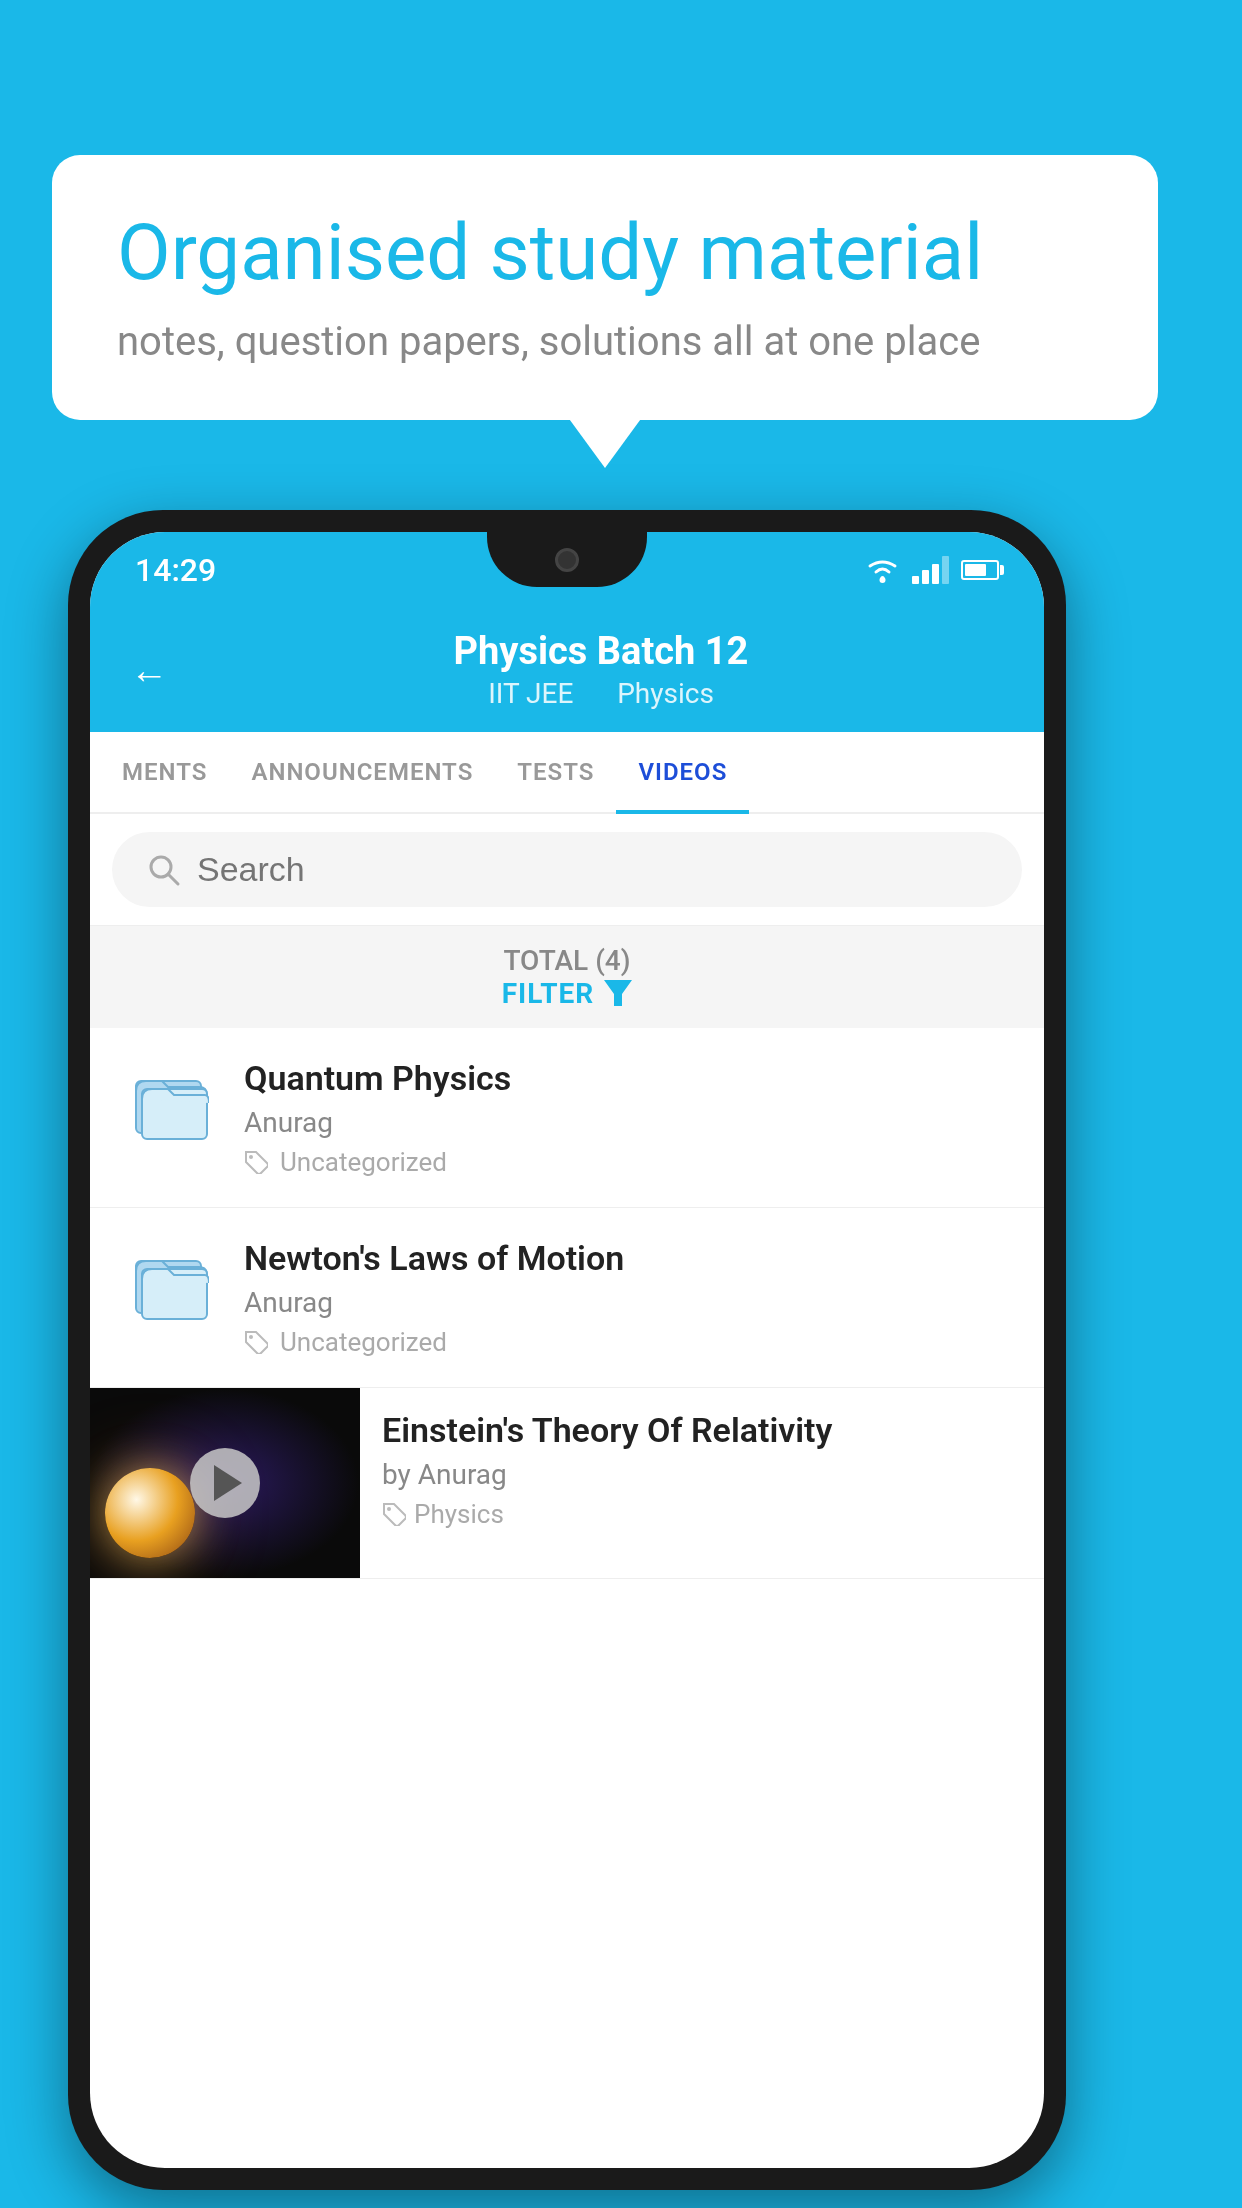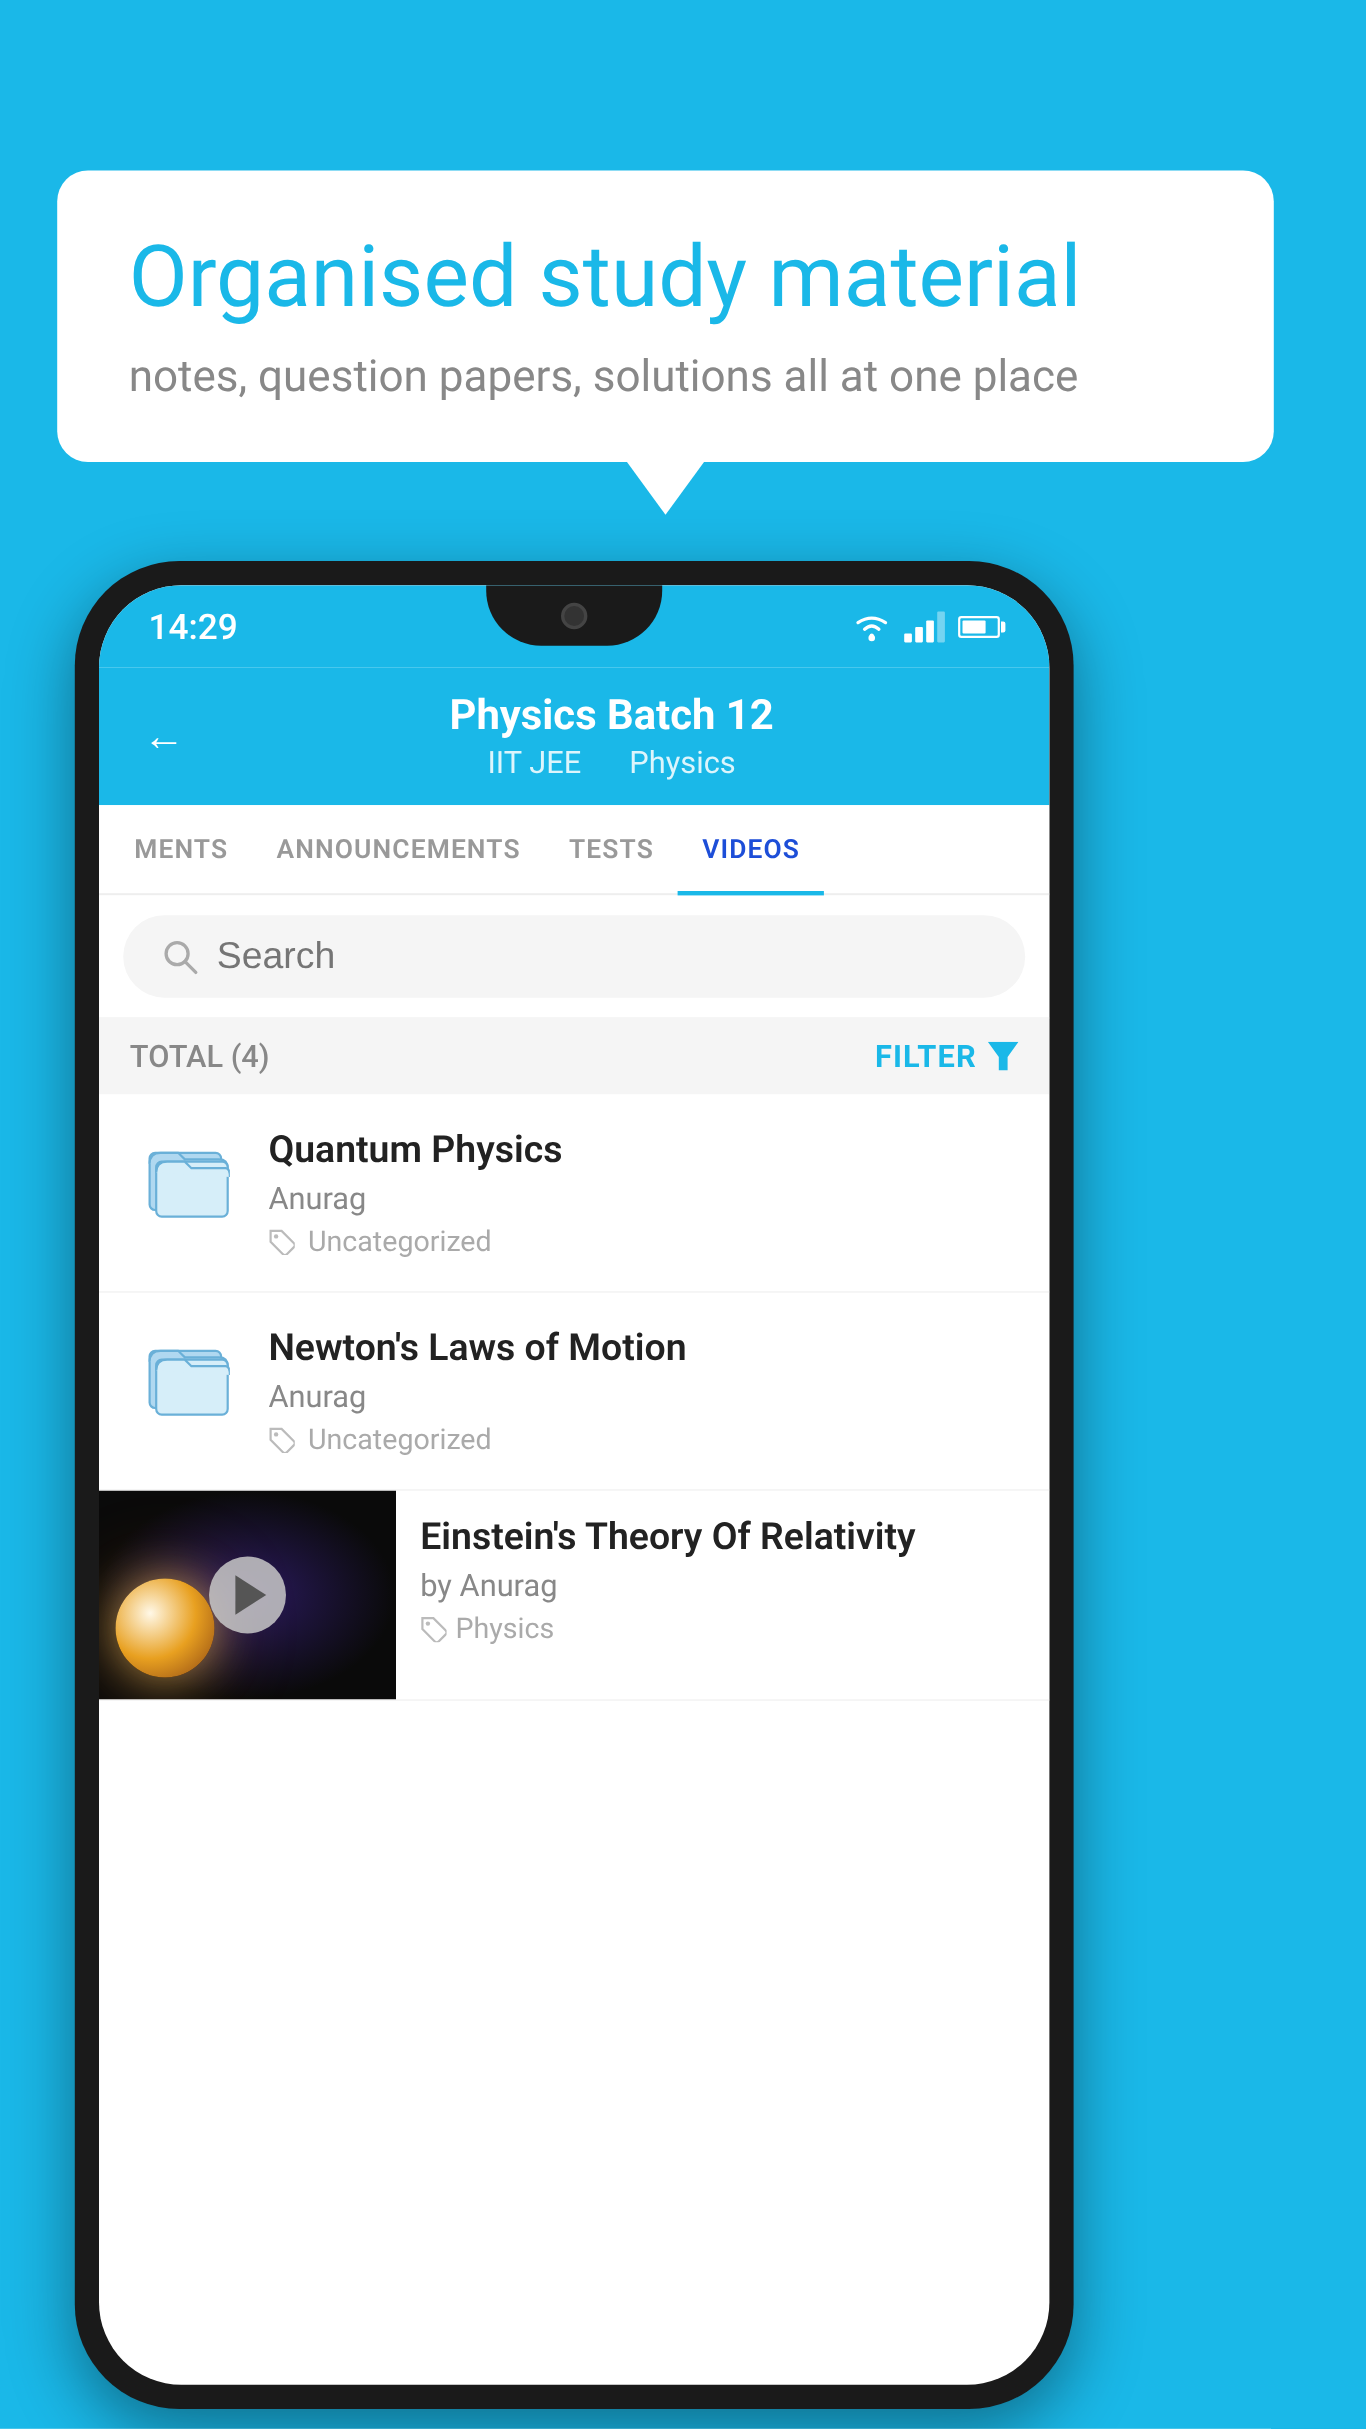--- a/index.html
+++ b/index.html
@@ -53,21 +53,21 @@
       font-size: 40px;
       color: #888;
       font-weight: 400;
     }
 
     
     .phone-container {
       position: absolute;
       top: 510px;
       left: 68px;
-      width: 908px;
+      width: 998px;
       height: 1680px;
     }
 
     .phone-frame {
       width: 100%;
       height: 100%;
       background: #1a1a1a;
       border-radius: 95px;
       position: relative;
       box-shadow: 0 20px 60px rgba(0,0,0,0.4);
@@ -294,20 +294,21 @@
       flex: 1;
     }
 
     
     .filter-bar {
       display: flex;
       align-items: center;
       justify-content: space-between;
       padding: 18px 28px;
       background: #f5f5f5;
+      flex-direction: column;
     }
 
     .total-label {
       font-size: 28px;
       color: #888;
       font-weight: 500;
     }
 
     .filter-btn {
       display: flex;

